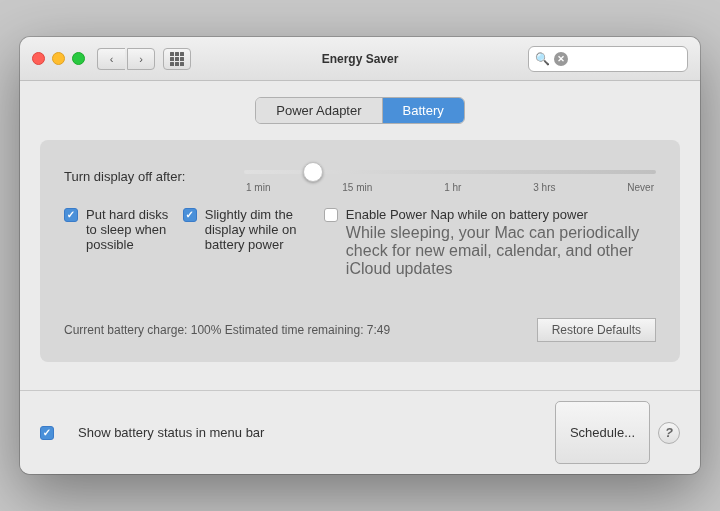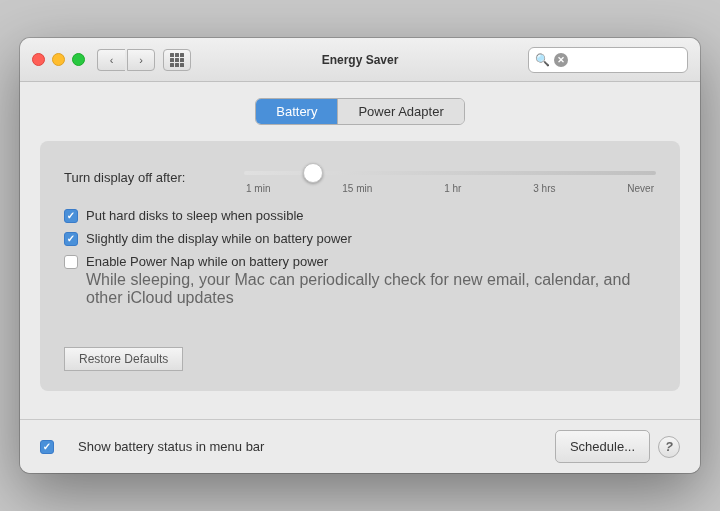--- a/index.html
+++ b/index.html
@@ -247,21 +247,21 @@
     .tick-label {
       font-size: 10px;
       color: #666;
       text-align: center;
     }
 
     
     .checkbox-group {
       margin-top: 14px;
       display: flex;
-      flex-direction: column;
+      flex-direction: row;
       gap: 8px;
     }
 
     .checkbox-row {
       display: flex;
       align-items: flex-start;
       gap: 8px;
     }
 
     .checkbox {
@@ -342,21 +342,21 @@
       flex: 1;
     }
 
     .footer-right {
       display: flex;
       align-items: center;
       gap: 8px;
     }
 
     .schedule-btn {
-      padding: 8px 14px;
+      padding: 23px 14px;
       background: linear-gradient(to bottom, #f5f5f5, #e2e2e2);
       border: 1px solid #b0b0b0;
       border-radius: 5px;
       font-size: 13px;
       color: #333;
       cursor: pointer;
     }
 
     .help-btn {
       width: 22px;
@@ -410,22 +410,22 @@
     <div class="search-bar">
       <span class="search-icon-svg">🔍</span>
       <div class="search-clear">✕</div>
     </div>
   </div>
 
   <div class="content">
 
     <div class="tabs">
       <div class="tab-group">
+        <button class="tab">Power Adapter</button>
         <button class="tab active">Battery</button>
-        <button class="tab">Power Adapter</button>
       </div>
     </div>
 
     <div class="panel">
 
       <div class="slider-row">
         <span class="slider-label">Turn display off after:</span>
         <div class="slider-container">
           <input type="range" class="slider" min="0" max="100" value="15" style="">
           <div class="slider-ticks">
@@ -458,20 +458,21 @@
           <div class="checkbox-row">
             <div class="checkbox"></div>
             <span class="checkbox-label">Enable Power Nap while on battery power</span>
           </div>
           <div class="checkbox-sublabel">While sleeping, your Mac can periodically check for new email, calendar, and other iCloud updates</div>
         </div>
 
       </div>
 
       <div class="status-row">
+        <span class="status-text">Current battery charge: 100%  Estimated time remaining: 7:49</span>
         <button class="restore-btn">Restore Defaults</button>
       </div>
 
     </div>
   </div>
 
   <div class="footer">
     <div class="footer-checkbox-row">
       <div class="checkbox checked"></div>
       <span class="checkbox-label">Show battery status in menu bar</span>

